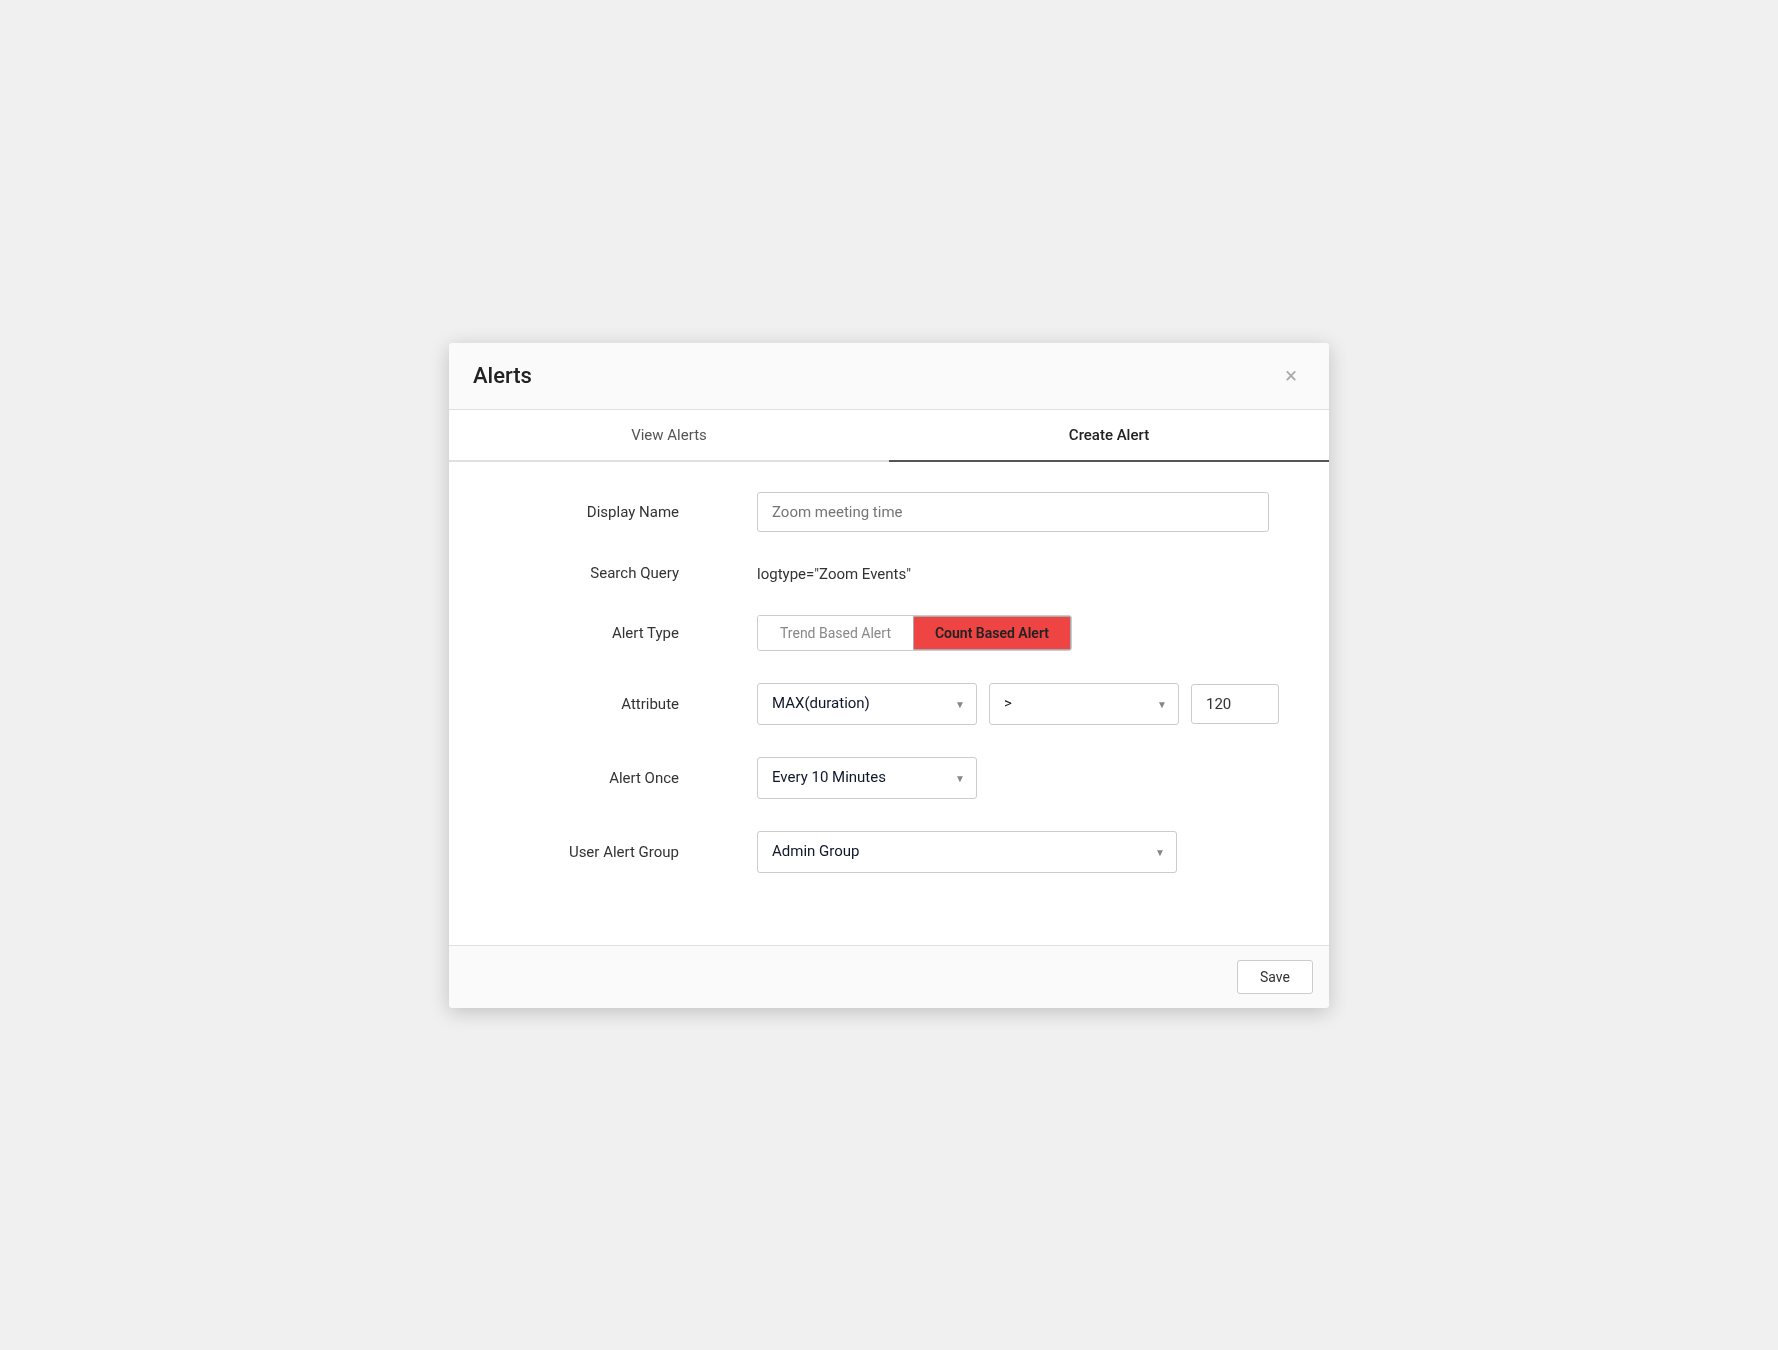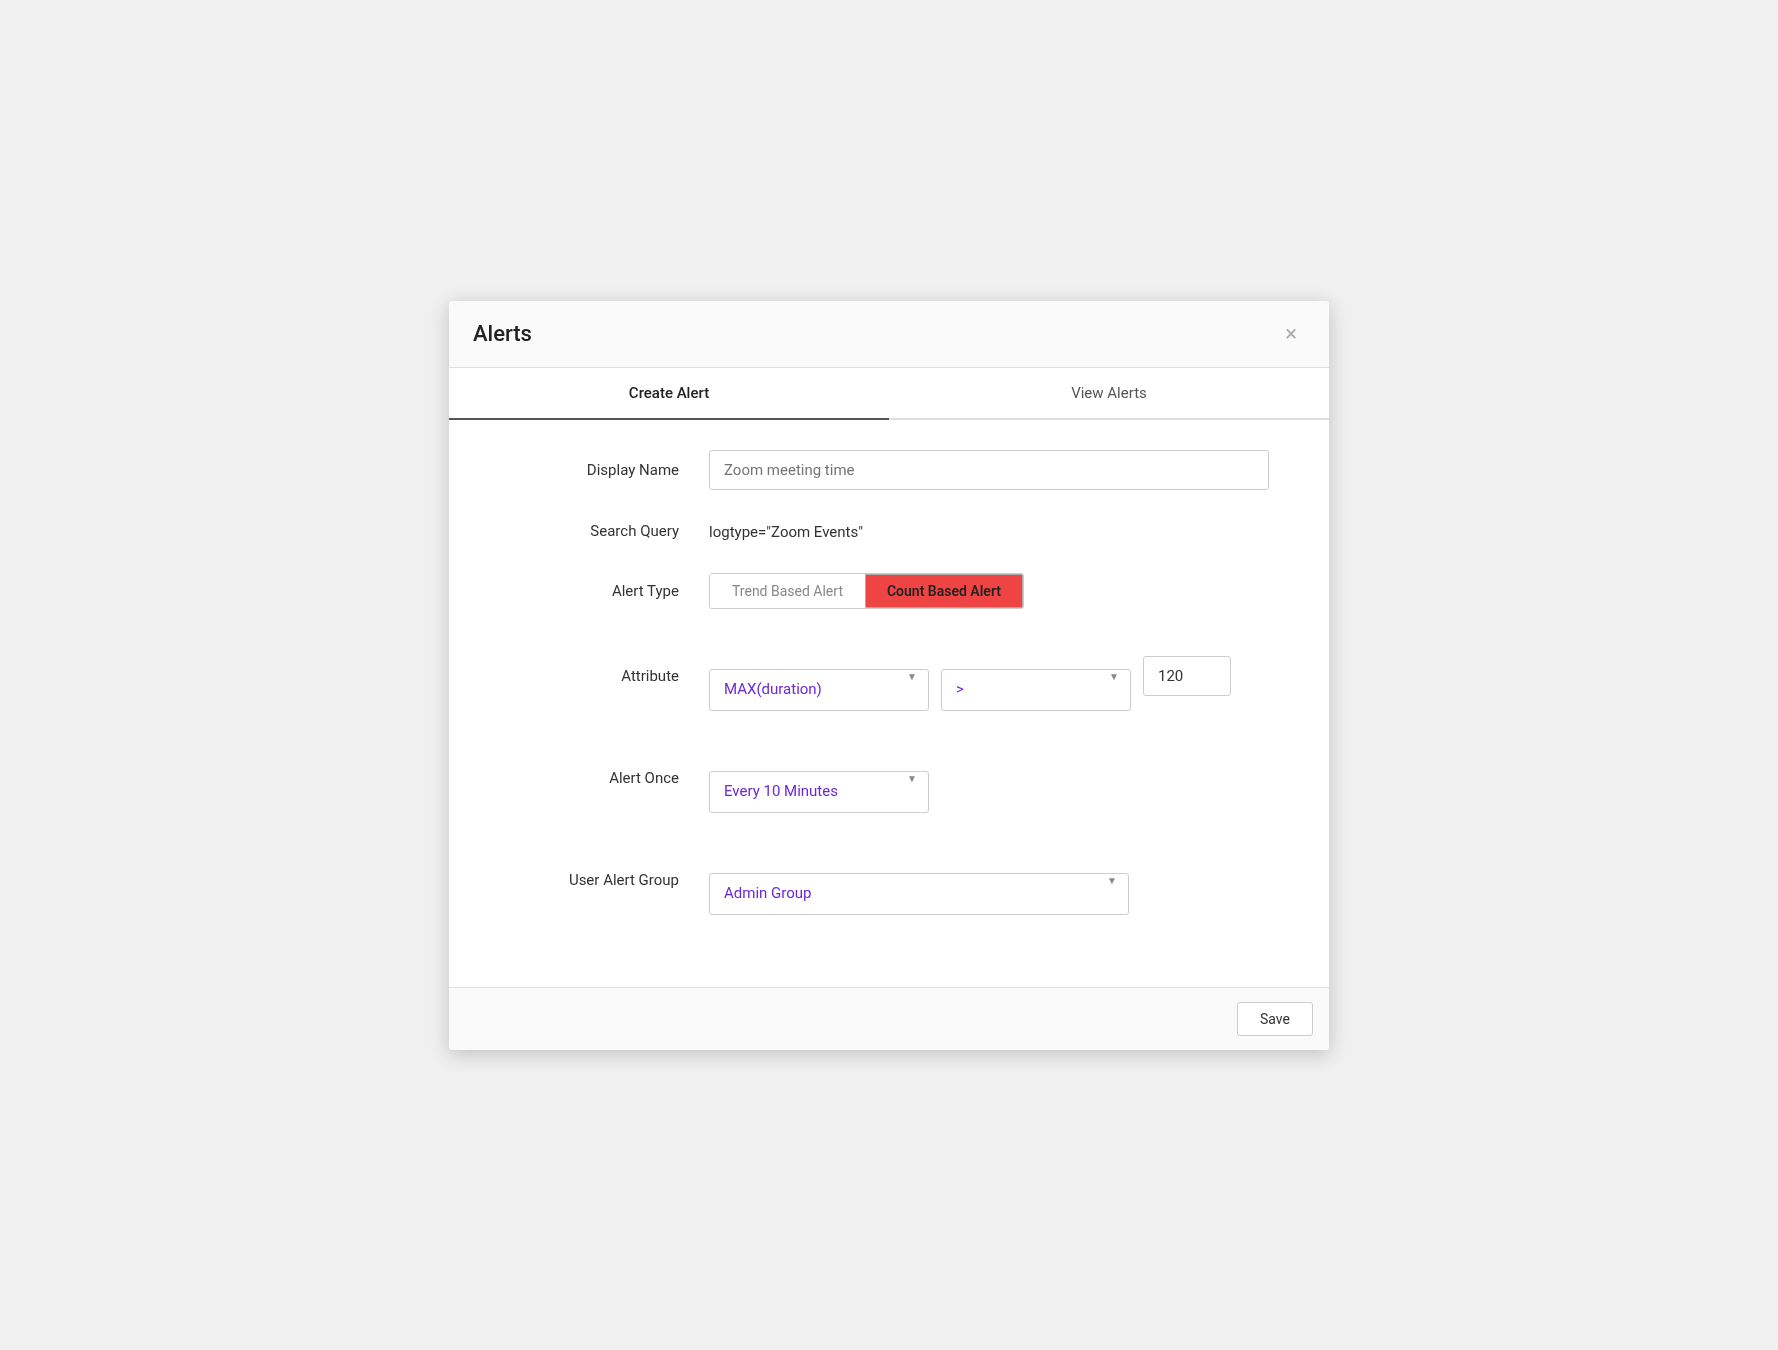--- a/index.html
+++ b/index.html
@@ -84,20 +84,21 @@
     }
 
     .dialog-body {
       padding: 30px 60px 40px 60px;
     }
 
     .form-row {
       display: flex;
       align-items: center;
       margin-bottom: 32px;
+      gap: 48px;
     }
 
     .form-label {
       width: 200px;
       min-width: 200px;
       font-size: 15px;
       color: #333;
       text-align: right;
       padding-right: 30px;
       font-weight: 400;
@@ -165,26 +166,25 @@
       display: inline-block;
     }
 
     .select-wrapper select {
       appearance: none;
       -webkit-appearance: none;
       padding: 10px 40px 12px 14px;
       border: 1px solid #ccc;
       border-radius: 3px;
       font-size: 15px;
-      color: #6d28d9;
+      color: #0f172a;
       background: #fff;
       cursor: pointer;
       outline: none;
       min-width: 190px;
-      margin-top: 28px;
     }
 
     .select-wrapper.wide select {
       min-width: 220px;
     }
 
     .select-wrapper.full select {
       min-width: 420px;
     }
 
@@ -231,25 +231,25 @@
 <body>
 
 <div class="dialog">
 
   <div class="dialog-header">
     <span class="dialog-title">Alerts</span>
     <button class="close-btn">×</button>
   </div>
 
   <div class="tabs">
+    <button class="tab">
+      <span>View Alerts</span>
+    </button>
     <button class="tab active">
       <span>Create Alert</span>
-    </button>
-    <button class="tab">
-      <span>View Alerts</span>
     </button>
   </div>
 
   <div class="dialog-body">
 
     <div class="form-row">
       <label class="form-label">Display Name</label>
       <div class="form-control">
         <input type="text" class="text-input" placeholder="Zoom meeting time" style="">
       </div>

